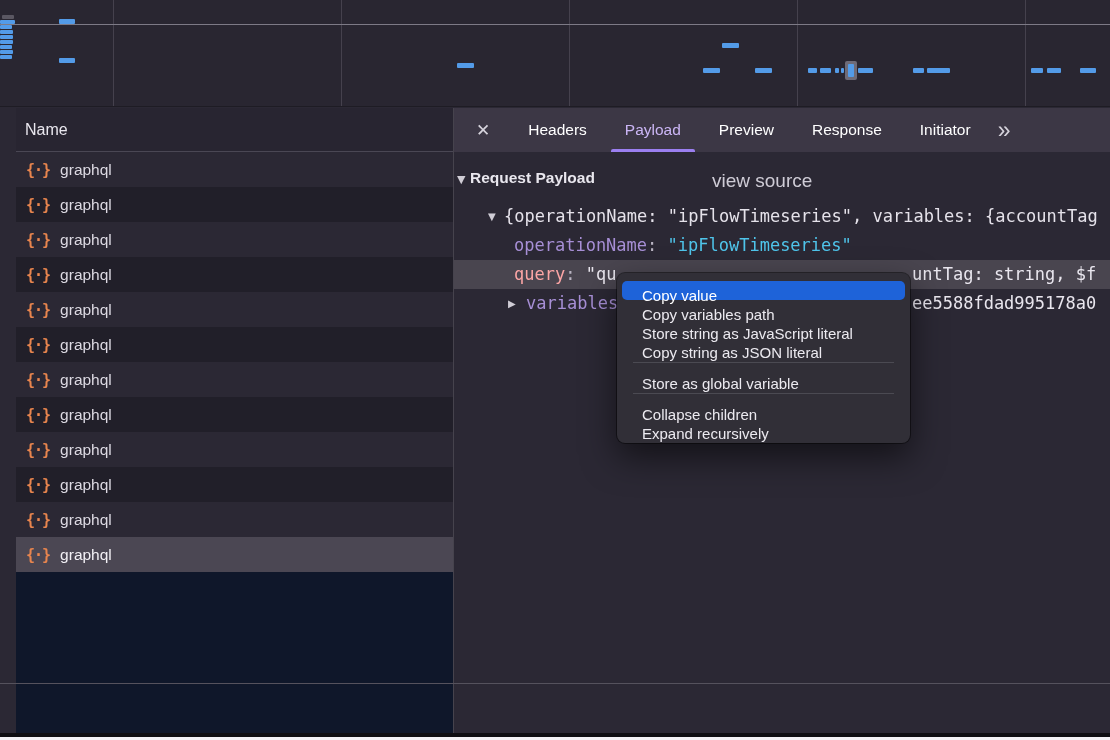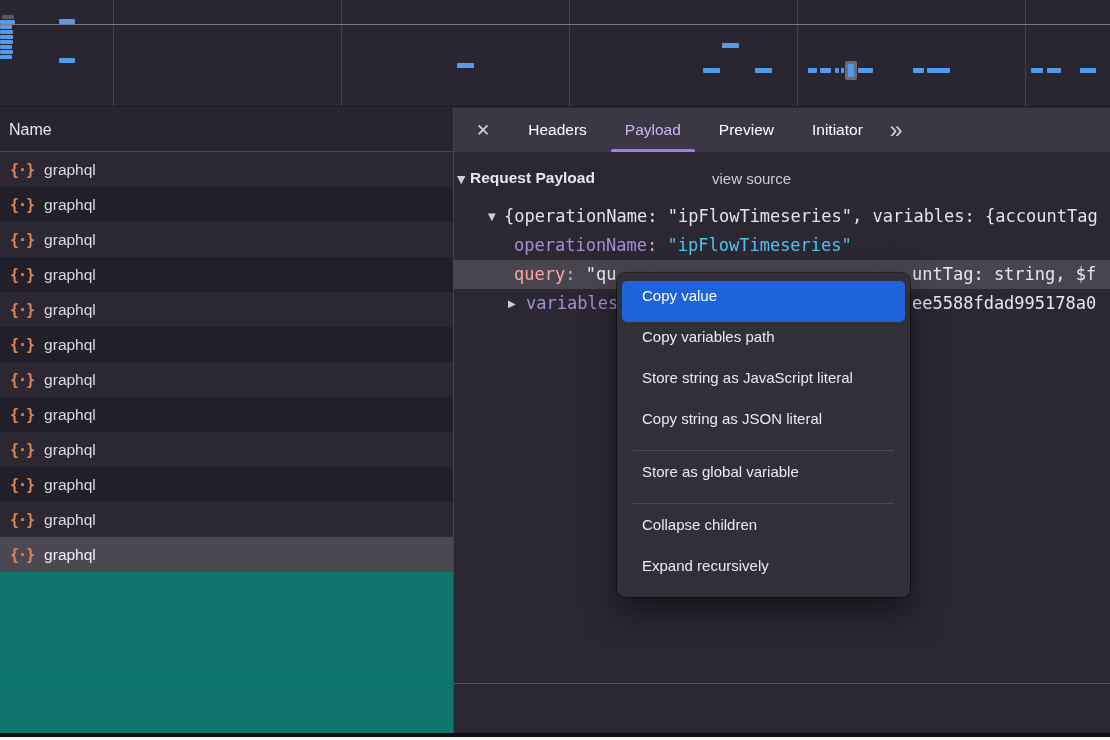--- a/index.html
+++ b/index.html
@@ -19,21 +19,21 @@
     border-bottom:1px solid #1E1C24;
   }
   .overview .h-line { position:absolute; top:24px; left:0; right:0; height:1px; background:#7D7A86; }
   .wbar { position:absolute; border-radius:1px; background:#539BE8; }
   .wbar.gray { background:#5A5762; }
   .sel-marker { position:absolute; background:#6E6B78; border-radius:2px; }
   .sel-marker .inner { position:absolute; left:3px; top:3px; width:6px; height:13px; background:#539BE8; border-radius:1px; }
 
   
   .main { position:absolute; top:108px; left:0; width:1110px; height:625px; }
-  .left-panel { position:absolute; left:0; top:0; width:453px; height:100%; background:#0f766e; }
+  .left-panel { position:absolute; left:16px; top:0; width:453px; height:100%; background:#0f172a; }
   .name-header {
     height:44px; background:#282531; border-bottom:1px solid #4A4754;
     display:flex; align-items:center; padding-left:9px;
     color:#E9E7EE; font-size:16px;
   }
   .req-row { height:35px; display:flex; align-items:center; padding-left:10px; font-size:15.5px; color:#DDDAE3; cursor:default; }
   .req-row.lite { background:#2B2834; }
   .req-row.dark { background:#211F29; }
   .req-row.selected { background:#4B4753; color:#F2F0F5; }
   .json-icon { font-family:"DejaVu Sans Mono", monospace; font-weight:bold; font-size:15px; color:#E8854E; letter-spacing:-1px; margin-right:10px; }
@@ -45,21 +45,21 @@
   .close-x { color:#D6D3DC; font-size:17px; margin:0 19px 0 22px; cursor:default; }
   .tab { position:relative; height:100%; display:flex; align-items:center; padding:0 7px; margin:0 12px; font-size:15.5px; color:#ffffff; cursor:default; }
   .tab.active { color:#CBB6F5; }
   .tab.active::after { content:""; position:absolute; left:-7px; right:-7px; bottom:0; height:3px; background:#9B7FF0; border-radius:2px 2px 0 0; }
   .more-tabs { color:#D6D3DC; font-size:23px; margin-left:8px; line-height:1; cursor:default; }
 
   .payload { position:absolute; top:44px; left:0; width:656px; height:581px; }
   .section-head { position:absolute; top:14px; left:0; width:656px; height:30px; }
   .section-head .tri { position:absolute; left:3px; top:7px; font-size:11px; color:#D0CDD6; font-family:"DejaVu Sans", sans-serif; }
   .section-head .title { position:absolute; left:16px; top:3px; font-weight:bold; font-size:15.5px; color:#E9E7EE; }
-  .section-head .viewsource { position:absolute; left:258px; top:4px; font-size:15px; color:#CFCCD6; cursor:default; }
+  .section-head .viewsource { position:absolute; left:258px; top:4px; font-size:19px; color:#CFCCD6; cursor:default; }
 
   .tree { position:absolute; top:50px; left:0; width:656px; font-family:"DejaVu Sans Mono", monospace; font-size:17px; }
   .trow { position:relative; height:29px; line-height:29px; white-space:nowrap; overflow:hidden; width:656px; }
   .trow.selected { background:#49454F; }
   .tri-sm { position:absolute; font-size:10px; color:#D0CDD6; font-family:"DejaVu Sans", sans-serif; }
   .t-summary-arrow { left:34px; }
   .t-var-arrow { left:54px; }
   .t-summary-text { position:absolute; left:50px; color:#E5E2EA; }
   .t-kv { position:absolute; left:60px; }
   .t-var-key { position:absolute; left:72px; }
@@ -75,21 +75,21 @@
   .bottom-dark { position:absolute; top:733px; left:0; width:1110px; height:4px; background:#0F0E12; }
   .bottom-white { position:absolute; top:737px; left:0; width:1110px; height:3px; background:#F4F3F6; }
 
   
   .context-menu {
     position:absolute; left:617px; top:273px; width:293px;
     background:#312F37; border-radius:8px; padding:8px 0 5px;
     box-shadow:0 0 0 1px rgba(0,0,0,.45), 0 14px 34px rgba(0,0,0,.55);
     z-index:10; font-size:15px; color:#ECEAF0;
   }
-  .menu-item { height:41px; line-height:29px; padding-left:20px; margin:0 5px; border-radius:5px; cursor:default; }
+  .menu-item { height:19px; line-height:29px; padding-left:20px; margin:0 5px; border-radius:5px; cursor:default; }
   .menu-item.highlighted { background:#1E63D9; color:#FFFFFF; }
   .menu-sep { height:1px; background:#4B4A52; margin:5px 16px 6px; }
 </style>
 </head>
 <body>
 
 <div class="screen">
 
   <div class="overview">
     <div class="h-line"></div>
@@ -184,20 +184,21 @@
     </div>
     <div class="panel-divider"></div>
 
     <div class="right-panel">
       <div class="tabbar">
         <span class="close-x">✕</span>
         <div id="tabs-container" style="display:flex;height:100%;">
             <div class="tab">Headers</div>
             <div class="tab active">Payload</div>
             <div class="tab">Preview</div>
+            <div class="tab">Response</div>
             <div class="tab">Initiator</div>
           </div>
         <span class="more-tabs">»</span>
       </div>
 
       <div class="payload">
         <div class="section-head">
           <span class="tri">▼</span>
           <span class="title">Request Payload</span>
           <span class="viewsource">view source</span>

